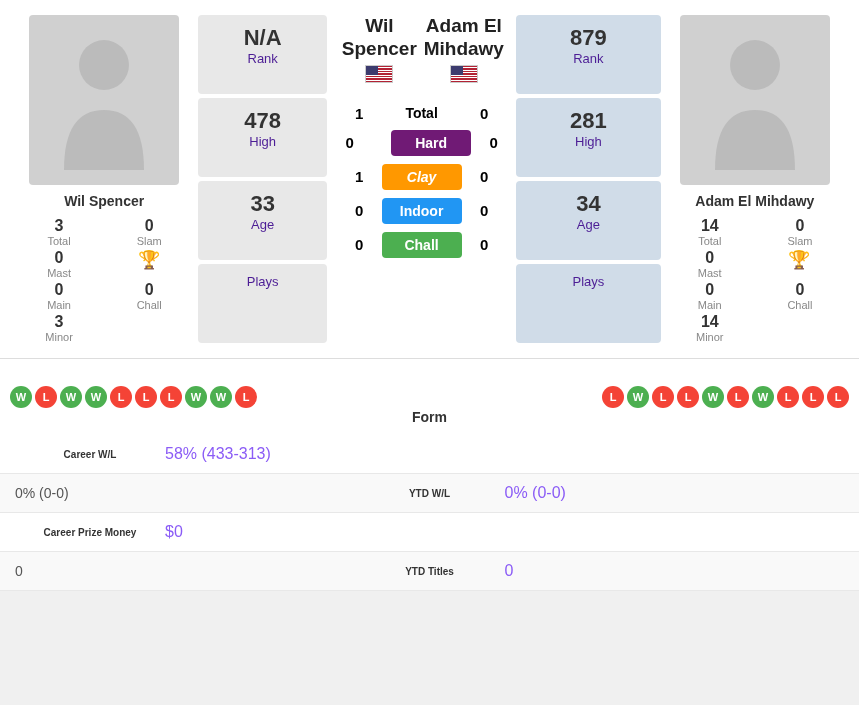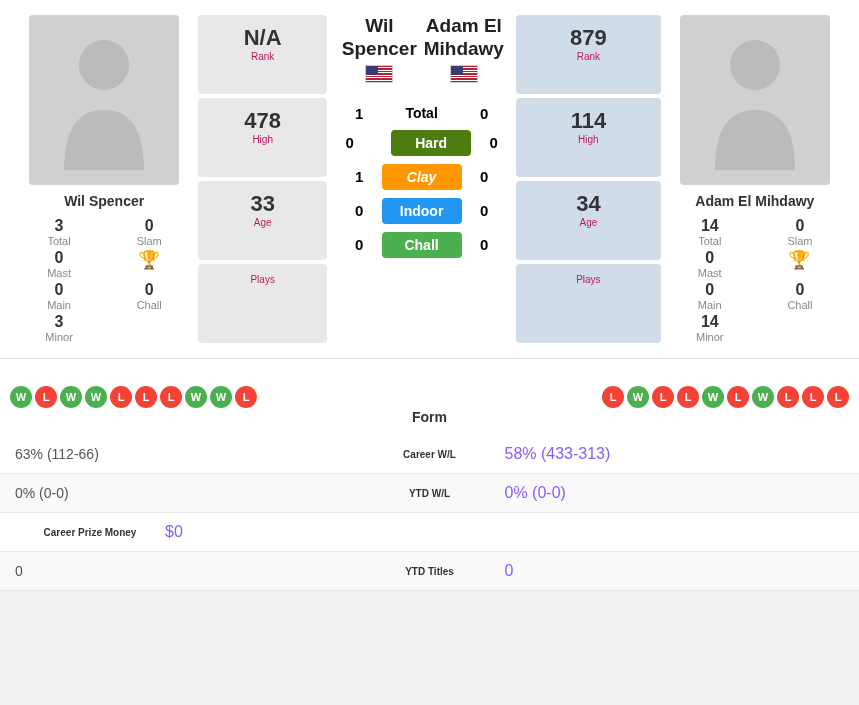--- a/index.html
+++ b/index.html
@@ -67,33 +67,33 @@
       text-align: center;
       padding: 10px 5px;
       flex: 1;
     }
     .stat-box .big-val {
       font-size: 22px;
       font-weight: bold;
       color: #333;
     }
     .stat-box .small-label {
-      font-size: 10px;
-      color: #be185d;
+      font-size: 13px;
+      color: #4c1d95;
     }
     .surface-badge {
       border-radius: 4px;
       padding: 5px 18px;
       color: #fff;
       font-weight: bold;
       font-size: 14px;
       text-align: center;
       min-width: 80px;
     }
-    .surface-hard { background: #4d7c0f; margin-left: 19px; }
+    .surface-hard { background: #701a75; margin-left: 19px; }
     .surface-clay { background: #FF9800; font-style: italic; }
     .surface-indoor { background: #2196F3; }
     .surface-grass { background: #4CAF50; }
 
     
     .form-section {
       background: #fff;
       padding: 10px 10px;
       display: flex;
       align-items: center;
@@ -380,21 +380,21 @@
 
       </div>
     </div>
 
     <div class="right-stats-block">
       <div class="stat-box stat-box-blue">
         <div class="big-val">879</div>
         <div class="small-label">Rank</div>
       </div>
       <div class="stat-box stat-box-blue">
-        <div class="big-val">114</div>
+        <div class="big-val">281</div>
         <div class="small-label">High</div>
       </div>
       <div class="stat-box stat-box-blue">
         <div class="big-val">34</div>
         <div class="small-label">Age</div>
       </div>
       <div class="stat-box stat-box-blue">
         <div class="small-label">Plays</div>
       </div>
     </div>
@@ -463,21 +463,20 @@
         <div class="form-badge form-l">L</div>
         <div class="form-badge form-w">W</div>
         <div class="form-badge form-l">L</div>
         <div class="form-badge form-l">L</div>
         <div class="form-badge form-l">L</div>
       </div>
   </div>
 
   <div id="stats-rows">
       <div class="stats-row">
-      <div class="stats-row-left">63% (112-66)</div>
       <div class="stats-row-center">Career W/L</div>
       <div class="stats-row-right">58% (433-313)</div>
     </div>
       <div class="stats-row">
       <div class="stats-row-left">0% (0-0)</div>
       <div class="stats-row-center">YTD W/L</div>
       <div class="stats-row-right">0% (0-0)</div>
     </div>
       <div class="stats-row">
       <div class="stats-row-center">Career Prize Money</div>

